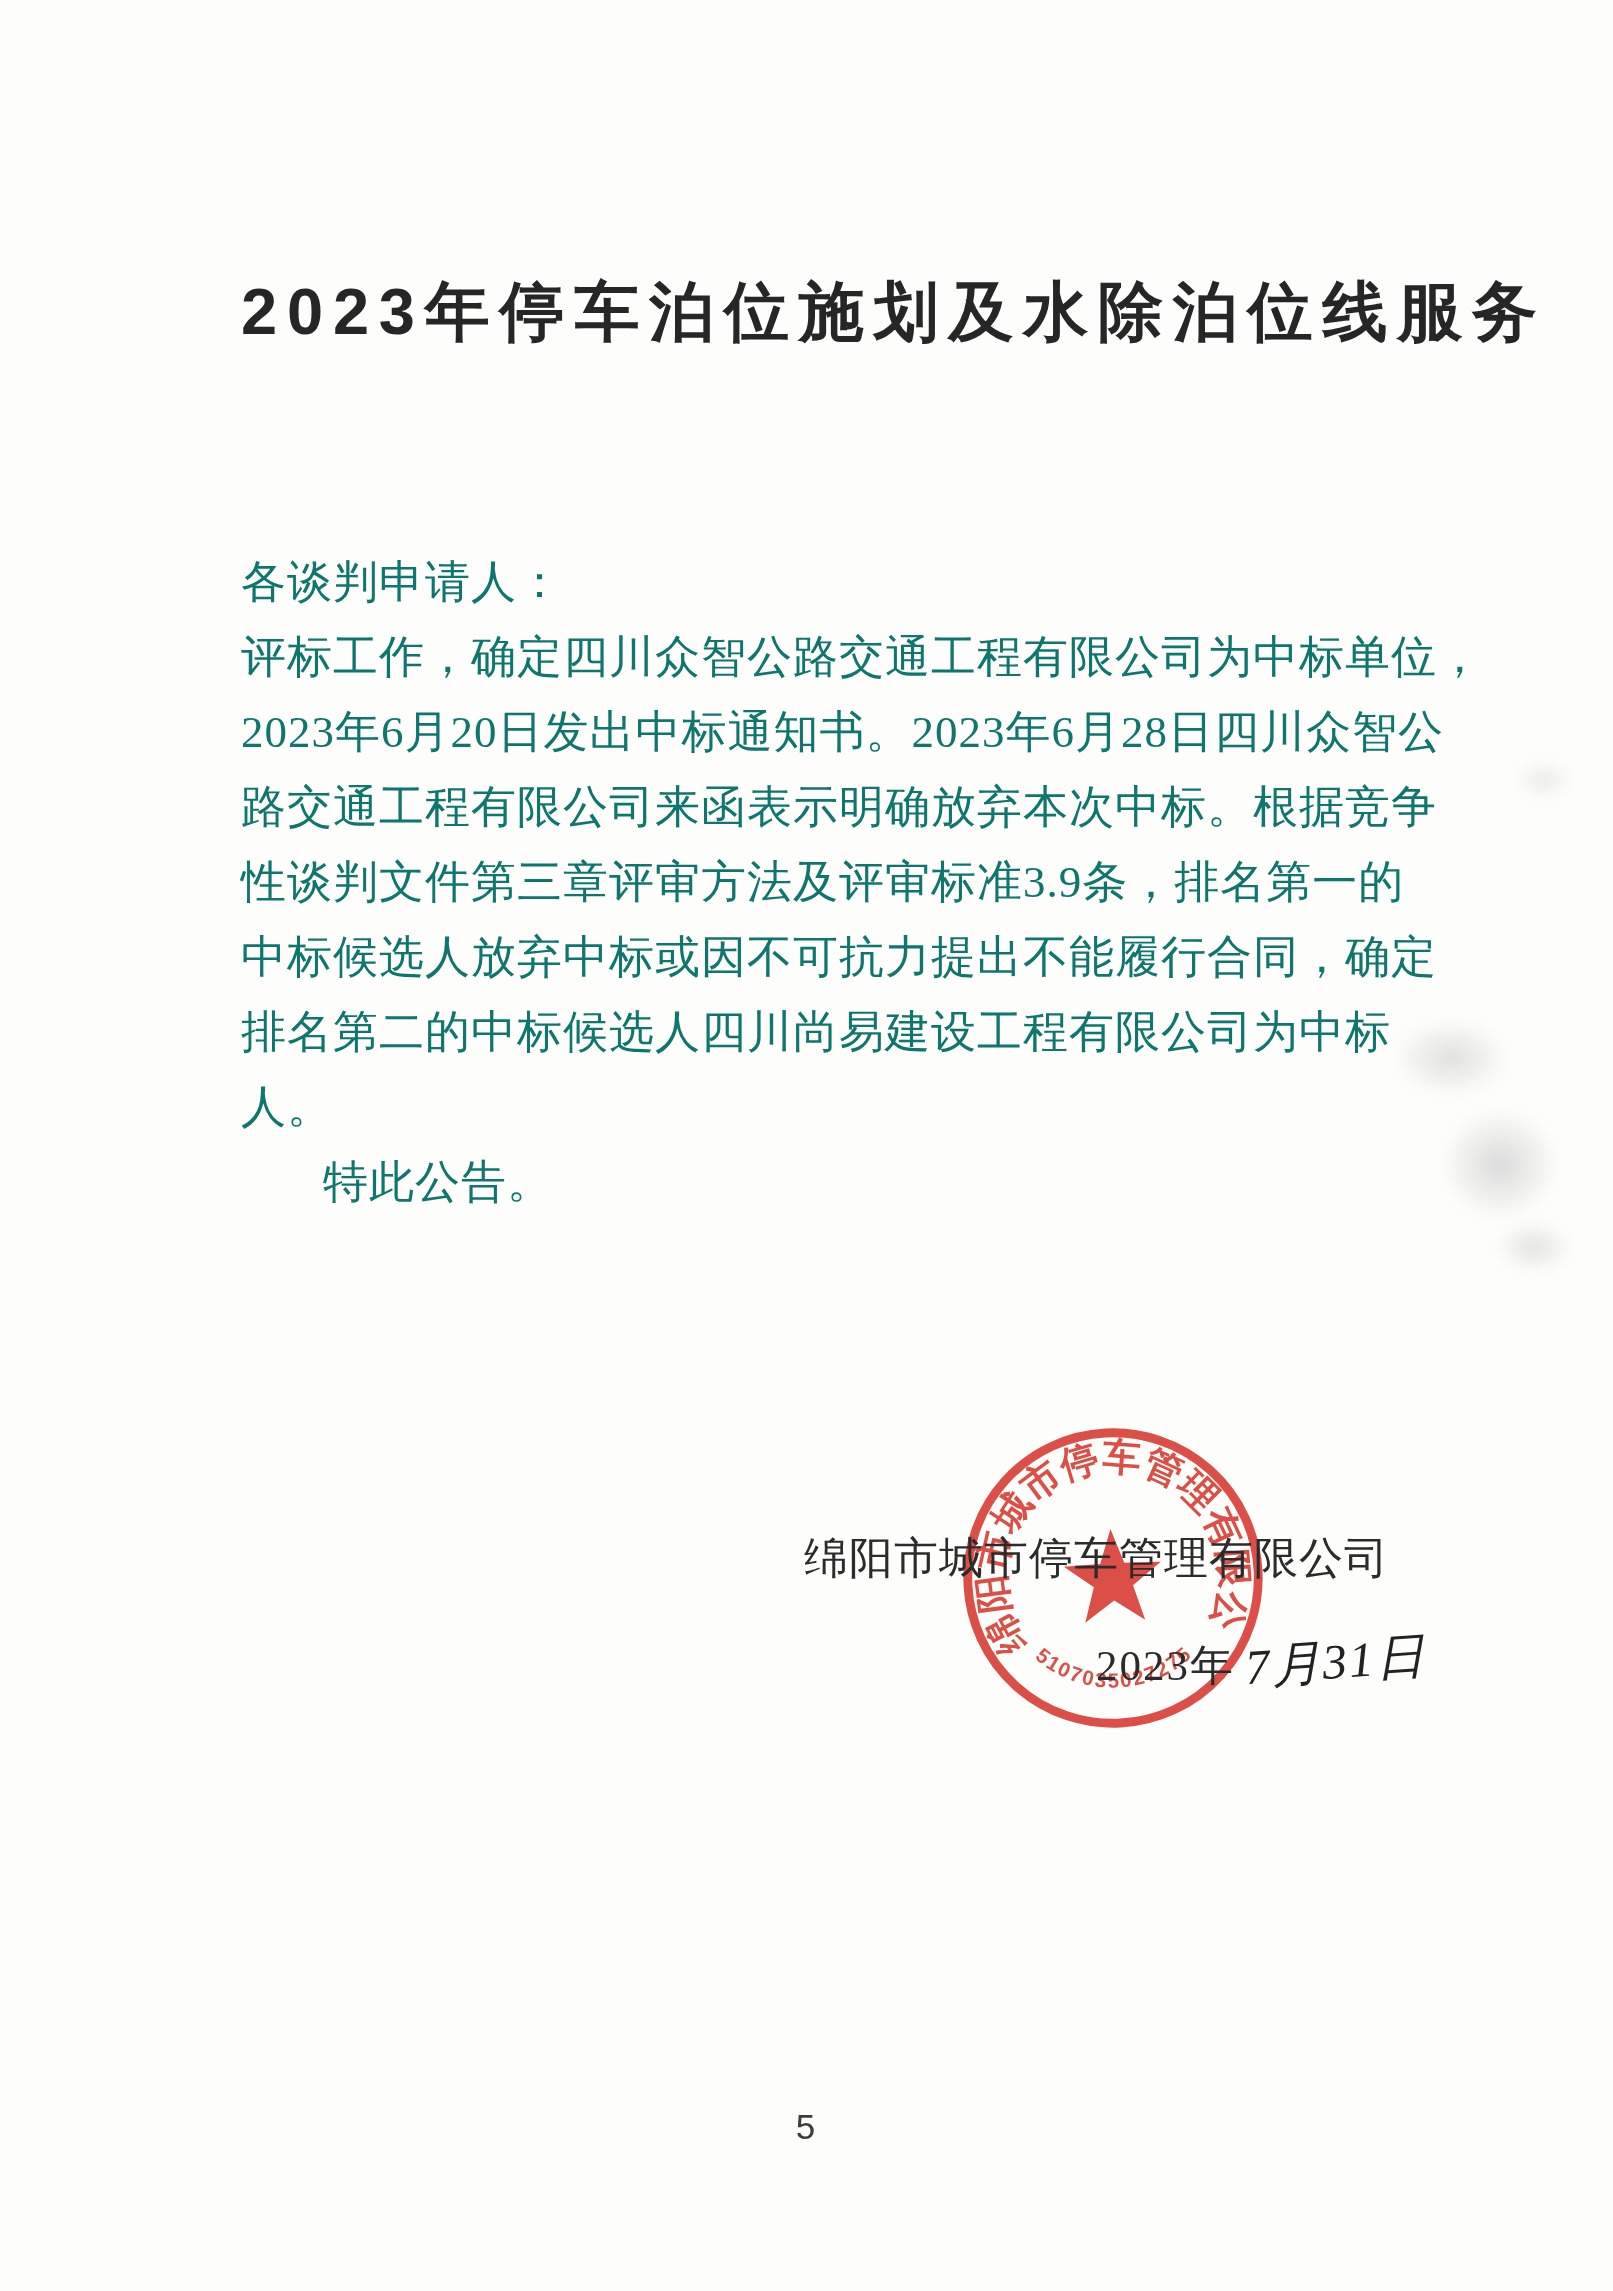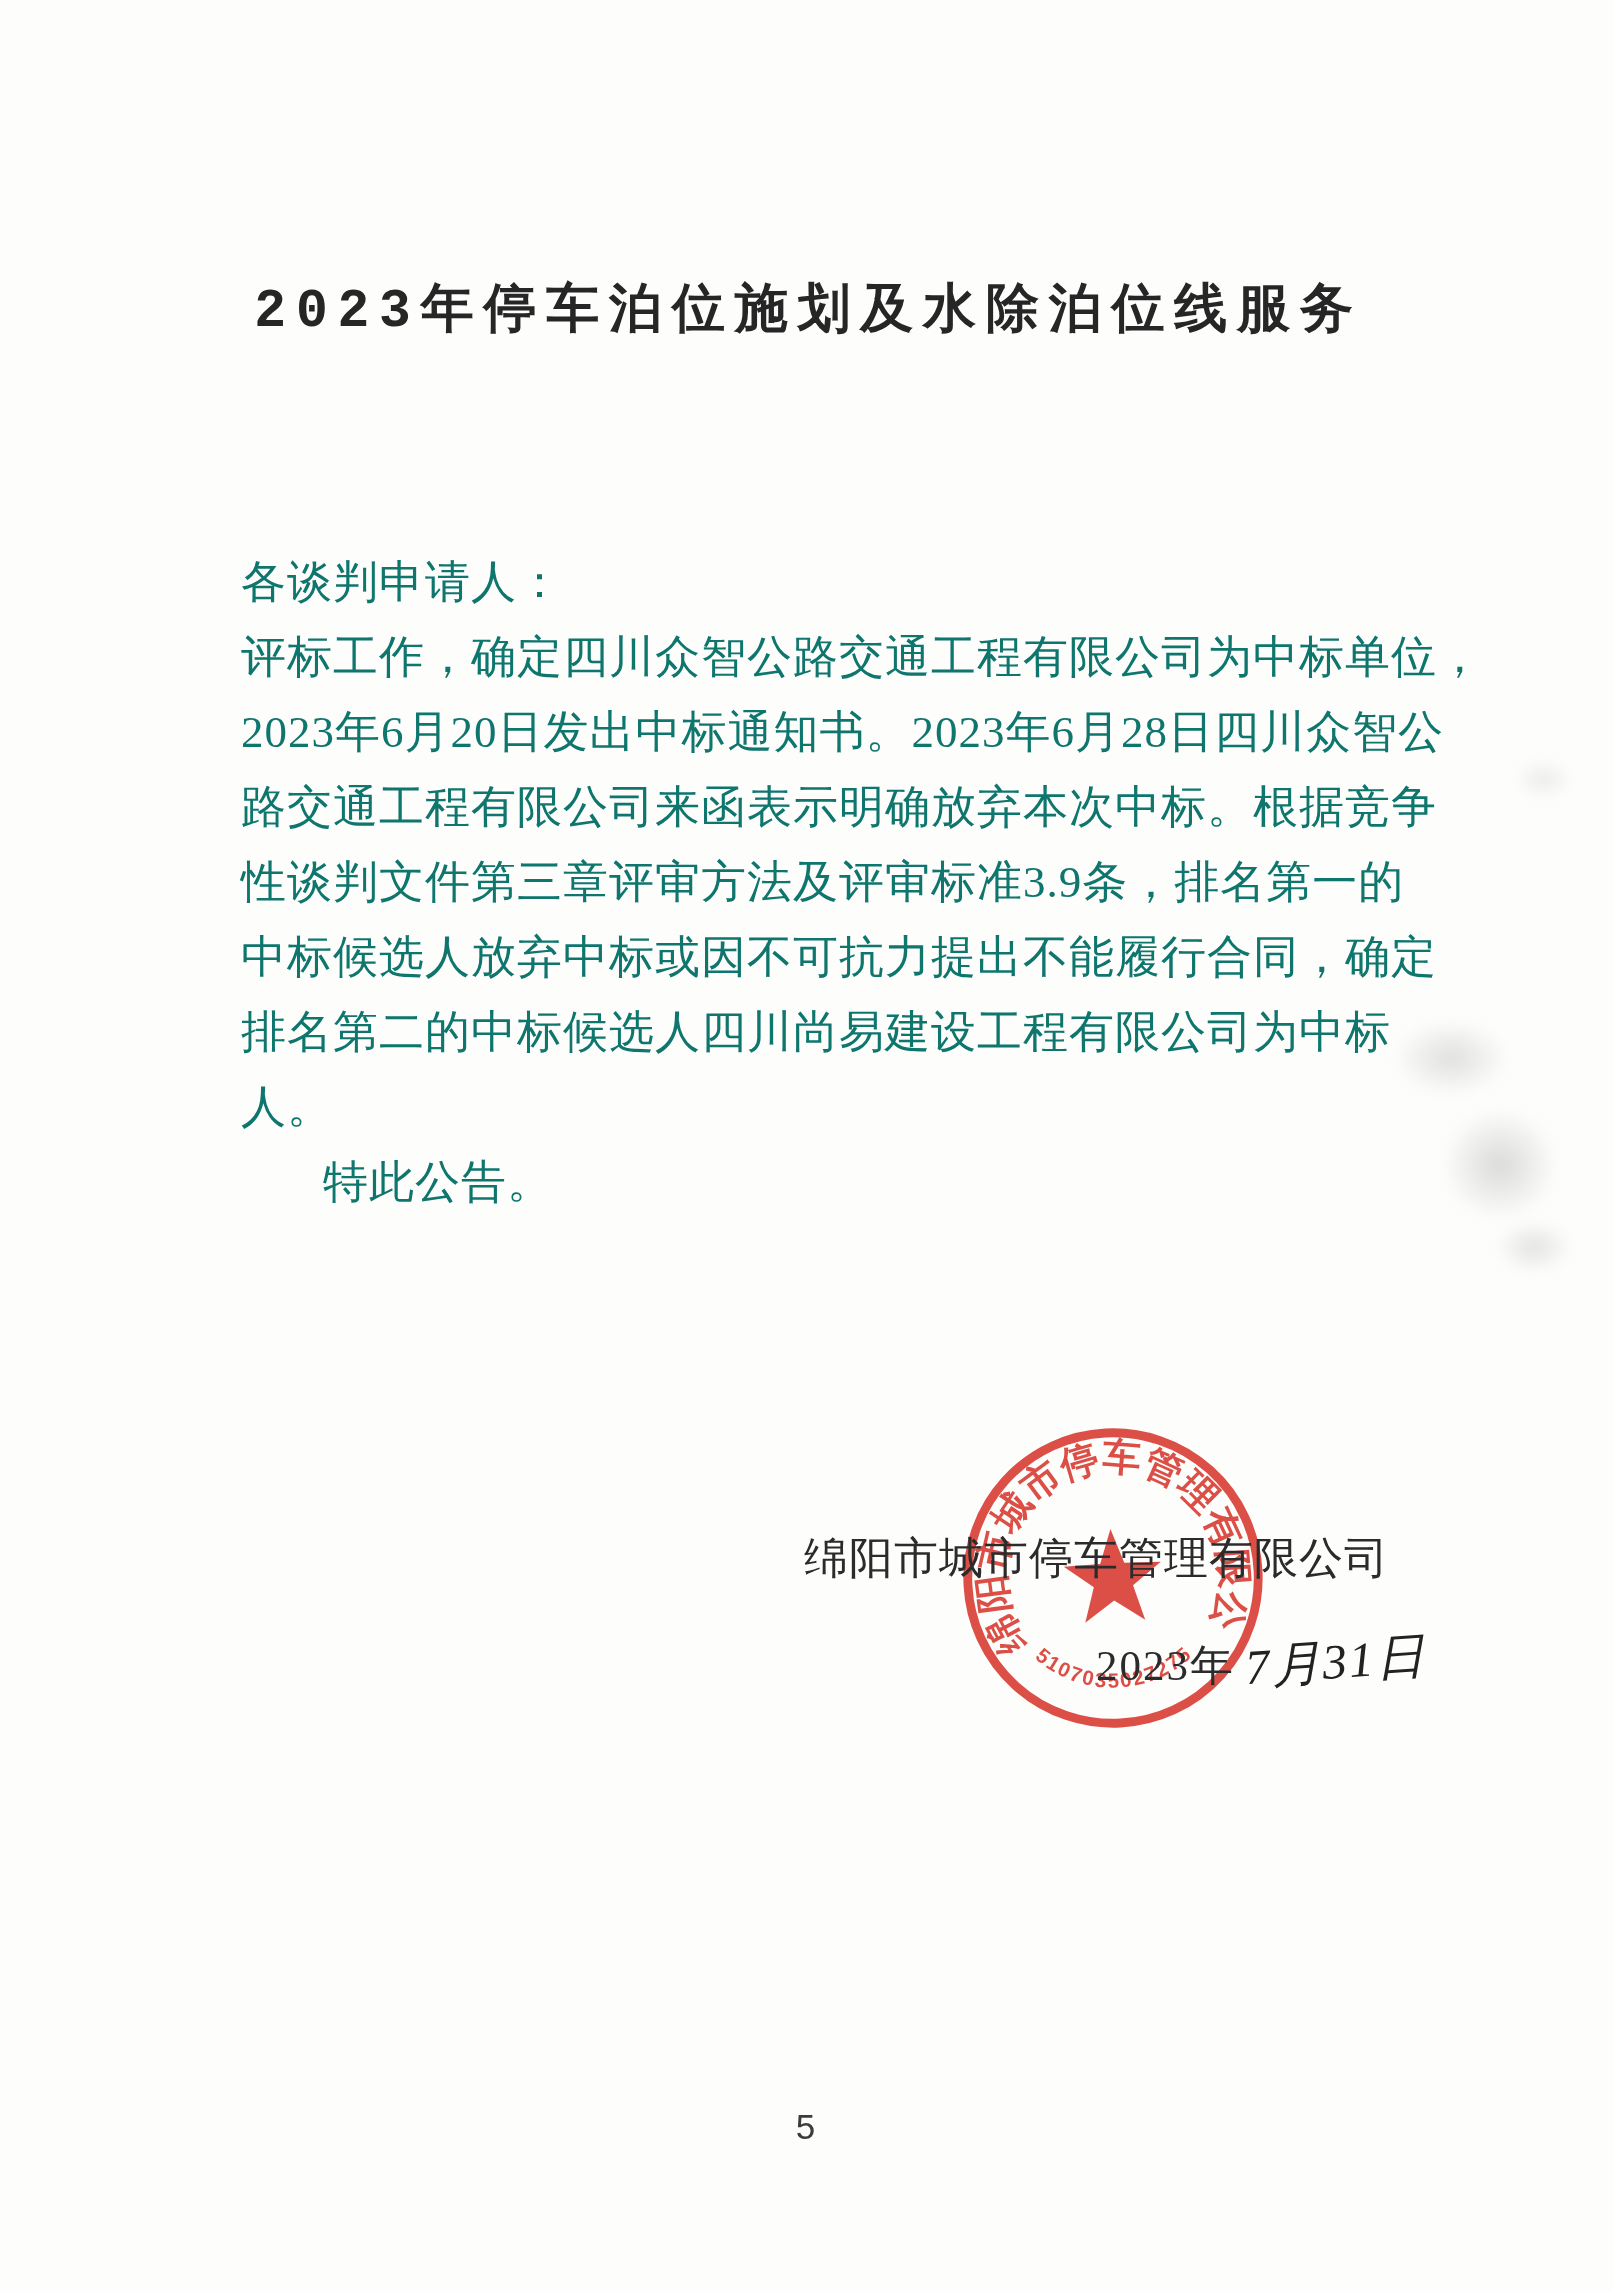--- a/index.html
+++ b/index.html
@@ -18,25 +18,24 @@
     position: absolute;
     left: 241px;
     top: 272px;
     width: 1135px;
     text-align: center;
     font-family: "Liberation Sans", sans-serif;
     font-weight: 700;
     color: #262626;
   }
   .title-line {
-    font-size: 53px;
+    font-size: 65px;
     letter-spacing: 9.8px;
     line-height: 80px;
     white-space: nowrap;
-    font-family: Liberation Mono, monospace;
   }
   .body-block {
     position: absolute;
     left: 241px;
     top: 545px;
     width: 1137px;
     font-size: 45px;
     line-height: 75px;
     color: #0f766e;
     letter-spacing: 1px;

